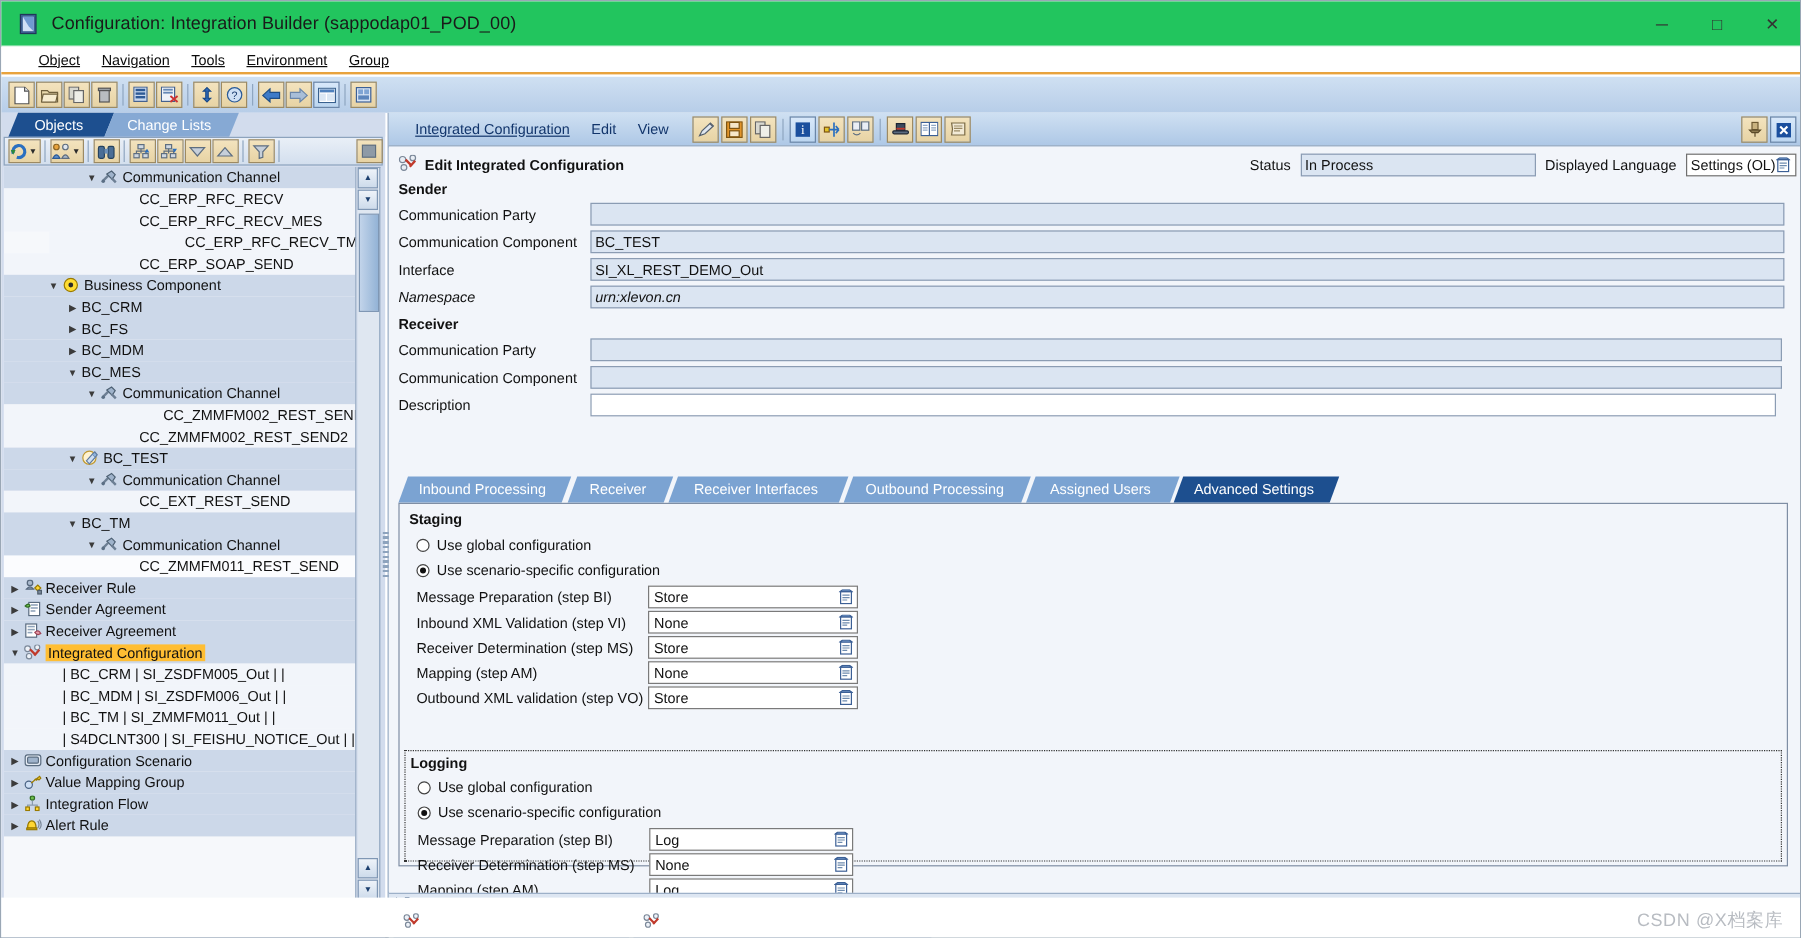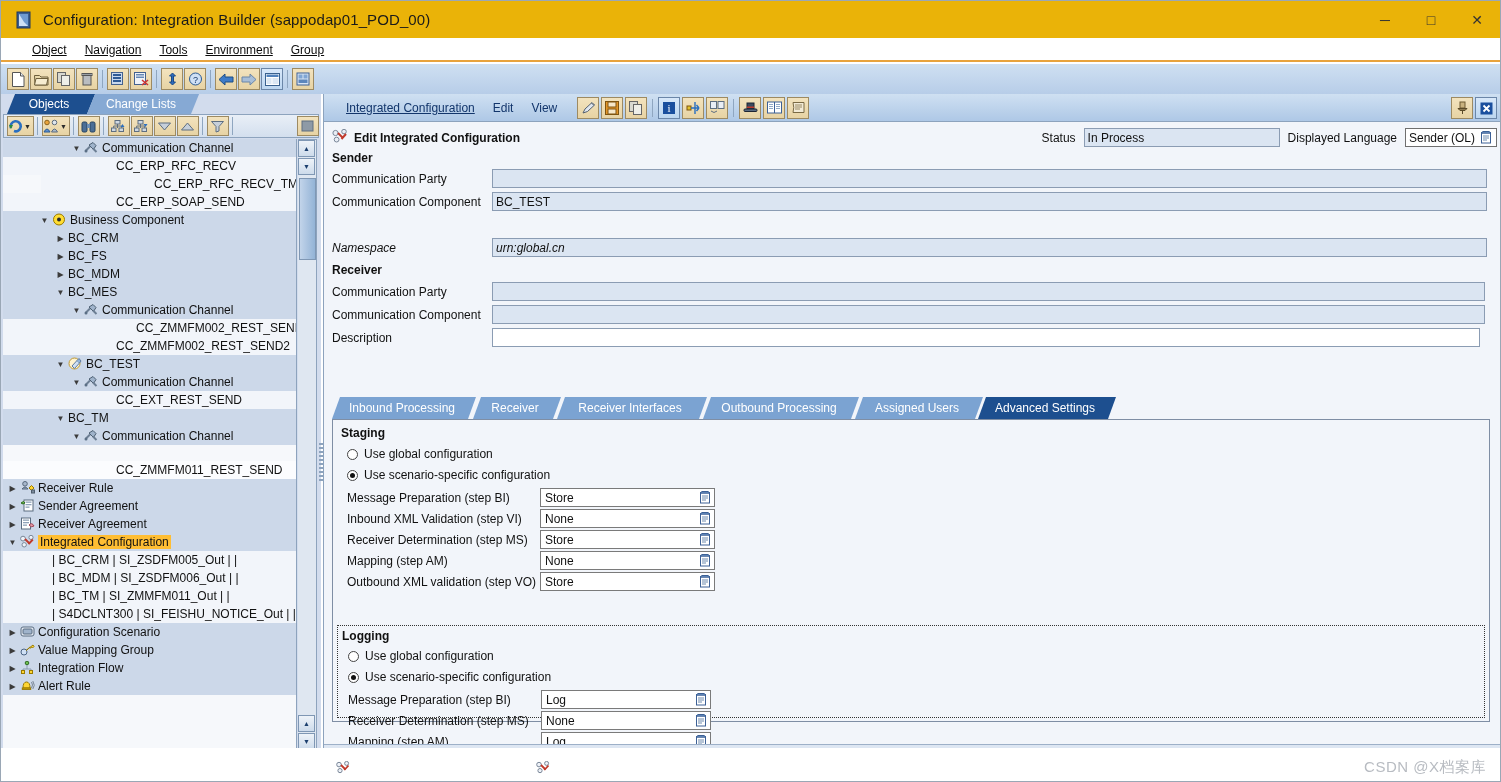--- a/index.html
+++ b/index.html
@@ -15,21 +15,21 @@
     position: relative;
     width: 1501px; height: 782px;
     background: #ffffff;
     border: 1px solid #9aa7b5;
     overflow: hidden;
   }
 
   
   .titlebar {
     position: absolute; left:0; top:0; width: 1499px; height: 38px;
-    background: #eab308;
+    background: #22c55e;
     display: flex; align-items: center;
     border-bottom: 1px solid #ffffff;
   }
   .title-icon {
     width: 18px; height: 18px; margin-left: 14px; margin-right: 10px;
     position: relative; flex: none;
   }
   .title-text {
     font-size: 15px; color: #1a1a1a; letter-spacing: .1px;
     white-space: nowrap;
@@ -496,20 +496,25 @@
                 <path d="M9 7.5 l3.5 3.5" stroke="#6d7f94" stroke-width="2"></path>
                 <circle cx="2" cy="10" r="1.5" fill="#5b6f85"></circle>
               </svg></span>
             <span class="tlabel">Communication Channel</span>
           </div>
           <div class="trow lvl-light" style="padding-left: 100px;">
             <span class="exp"></span>
             <span class="ticon" style="width: 0px; margin-right: 0px;"></span>
             <span class="tlabel">CC_ERP_RFC_RECV</span>
           </div>
+          <div class="trow lvl-light" style="padding-left: 100px;">
+            <span class="exp"></span>
+            <span class="ticon" style="width: 0px; margin-right: 0px;"></span>
+            <span class="tlabel">CC_ERP_RFC_RECV_MES</span>
+          </div>
           <div class="trow lvl-light" style="padding-left: 100px; margin-left: 38px;">
             <span class="exp"></span>
             <span class="ticon" style="width: 0px; margin-right: 0px;"></span>
             <span class="tlabel">CC_ERP_RFC_RECV_TM</span>
           </div>
           <div class="trow lvl-light" style="padding-left: 100px;">
             <span class="exp"></span>
             <span class="ticon" style="width: 0px; margin-right: 0px;"></span>
             <span class="tlabel">CC_ERP_SOAP_SEND</span>
           </div>
@@ -593,21 +598,21 @@
           <div class="trow lvl-shade" style="padding-left: 68px;">
             <span class="exp">▼</span>
             <span class="ticon"><svg width="15" height="13" viewBox="0 0 15 13">
                 <path d="M2 9.5 L6 5.5" stroke="#6d7f94" stroke-width="2"></path>
                 <path d="M5 4 l4 -2.5 l3 3 l-2.5 4z" fill="#9fb3cb" stroke="#4d6073"></path>
                 <path d="M9 7.5 l3.5 3.5" stroke="#6d7f94" stroke-width="2"></path>
                 <circle cx="2" cy="10" r="1.5" fill="#5b6f85"></circle>
               </svg></span>
             <span class="tlabel">Communication Channel</span>
           </div>
-          <div class="trow lvl-white" style="padding-left: 100px; margin-top: 16px;">
+          <div class="trow lvl-white" style="padding-left: 100px;">
             <span class="exp"></span>
             <span class="ticon" style="width: 0px; margin-right: 0px;"></span>
             <span class="tlabel">CC_ZMMFM011_REST_SEND</span>
           </div>
           <div class="trow lvl-shade" style="padding-left: 4px;">
             <span class="exp">▶</span>
             <span class="ticon"><svg width="15" height="13" viewBox="0 0 15 13">
                 <circle cx="5" cy="2.8" r="2.3" fill="#a8b8cc" stroke="#56677c"></circle>
                 <path d="M2 8 q3-4 6 0z" fill="#8fa3ba" stroke="#56677c"></path>
                 <path d="M9 7 l2.5-2.5 l2.5 2.5 l-2.5 2.5z" fill="#ffd633" stroke="#9a7a00"></path>
@@ -822,44 +827,48 @@
           </svg>
         </span>
         <span>Edit Integrated Configuration</span>
       </div>
 
       <div class="status-area">
         <span class="lbl">Status</span>
         <span class="ro-input" style="width:196px">In Process</span>
         <span class="lbl">Displayed Language</span>
         <span class="combo" style="width:92px">
-          <span>Sender (OL)</span>
+          <span>Settings (OL)</span>
           <span class="f4">
             <svg width="12" height="13" viewBox="0 0 12 13">
                 <rect x="1.5" y="2" width="9" height="10" fill="#fff" stroke="#3c6096"></rect>
                 <path d="M1 2 h10 l-2 -1.5 h-6z" fill="#7fa5d4" stroke="#3c6096"></path>
                 <path d="M3 5 h6 M3 7 h6 M3 9 h4" stroke="#6e8bae"></path>
               </svg>
           </span>
         </span>
       </div>
 
       <div style="position:absolute; left:8px; top:28px;" class="sectlabel">Sender</div>
 
       <div class="frow" style="left:8px; top:46px; width:1160px;">
         <span class="fl">Communication Party</span>
         <span class="ro-input" style="width:995px"></span>
       </div>
       <div class="frow" style="left:8px; top:69px; width:1160px;">
         <span class="fl">Communication Component</span>
         <span class="ro-input" style="width:995px">BC_TEST</span>
       </div>
+      <div class="frow" style="left:8px; top:92px; width:1160px;">
+        <span class="fl">Interface</span>
+        <span class="ro-input" style="width:995px">SI_XL_REST_DEMO_Out</span>
+      </div>
       <div class="frow" style="left:8px; top:115px; width:1160px;font-style:italic;">
         <span class="fl">Namespace</span>
-        <span class="ro-input" style="width:995px">urn:global.cn</span>
+        <span class="ro-input" style="width:995px">urn:xlevon.cn</span>
       </div>
 
       <div style="position:absolute; left:8px; top:140px;" class="sectlabel">Receiver</div>
 
       <div class="frow" style="left:8px; top:159px; width:1160px;">
         <span class="fl">Communication Party</span>
         <span class="ro-input" style="width:993px"></span>
       </div>
       <div class="frow" style="left:8px; top:182px; width:1160px;">
         <span class="fl">Communication Component</span>

